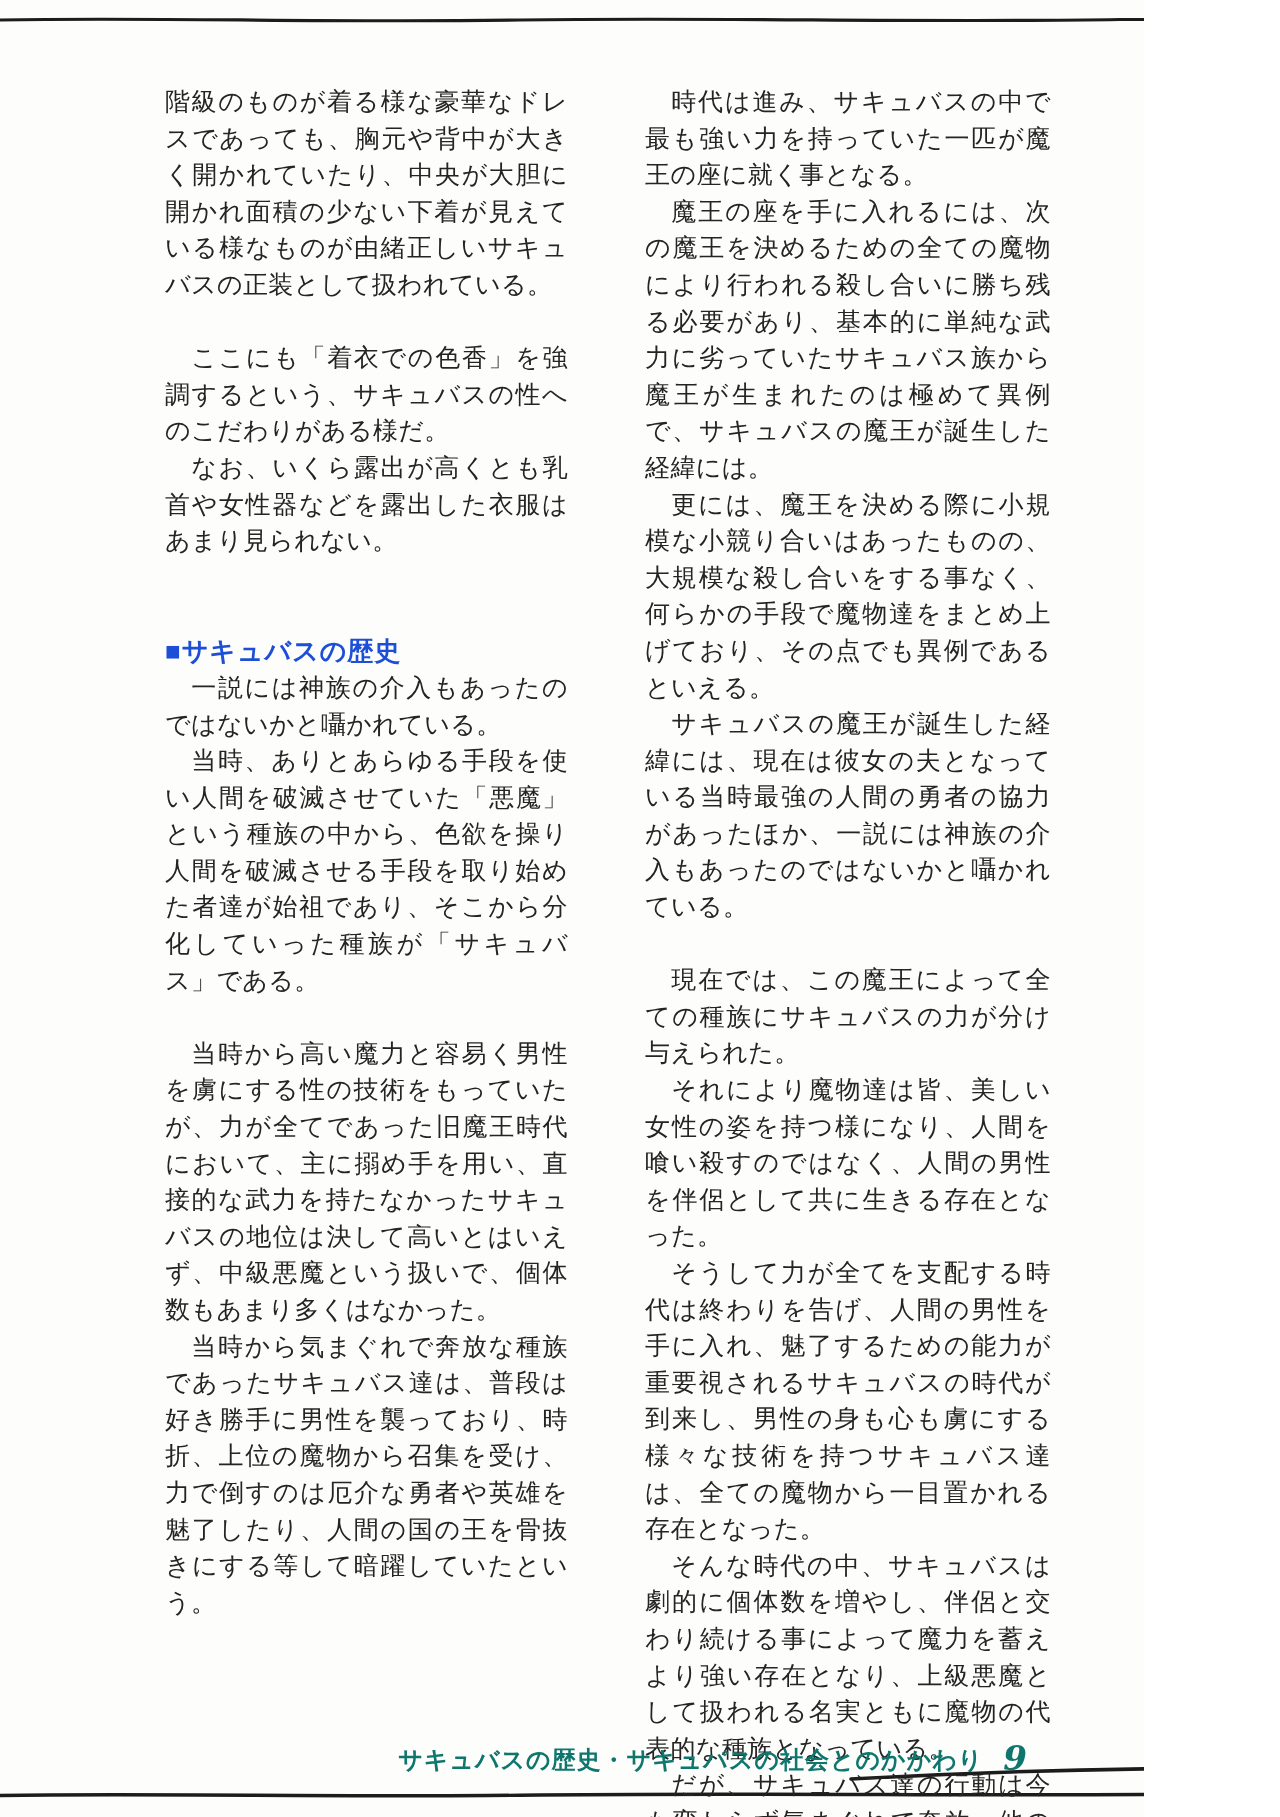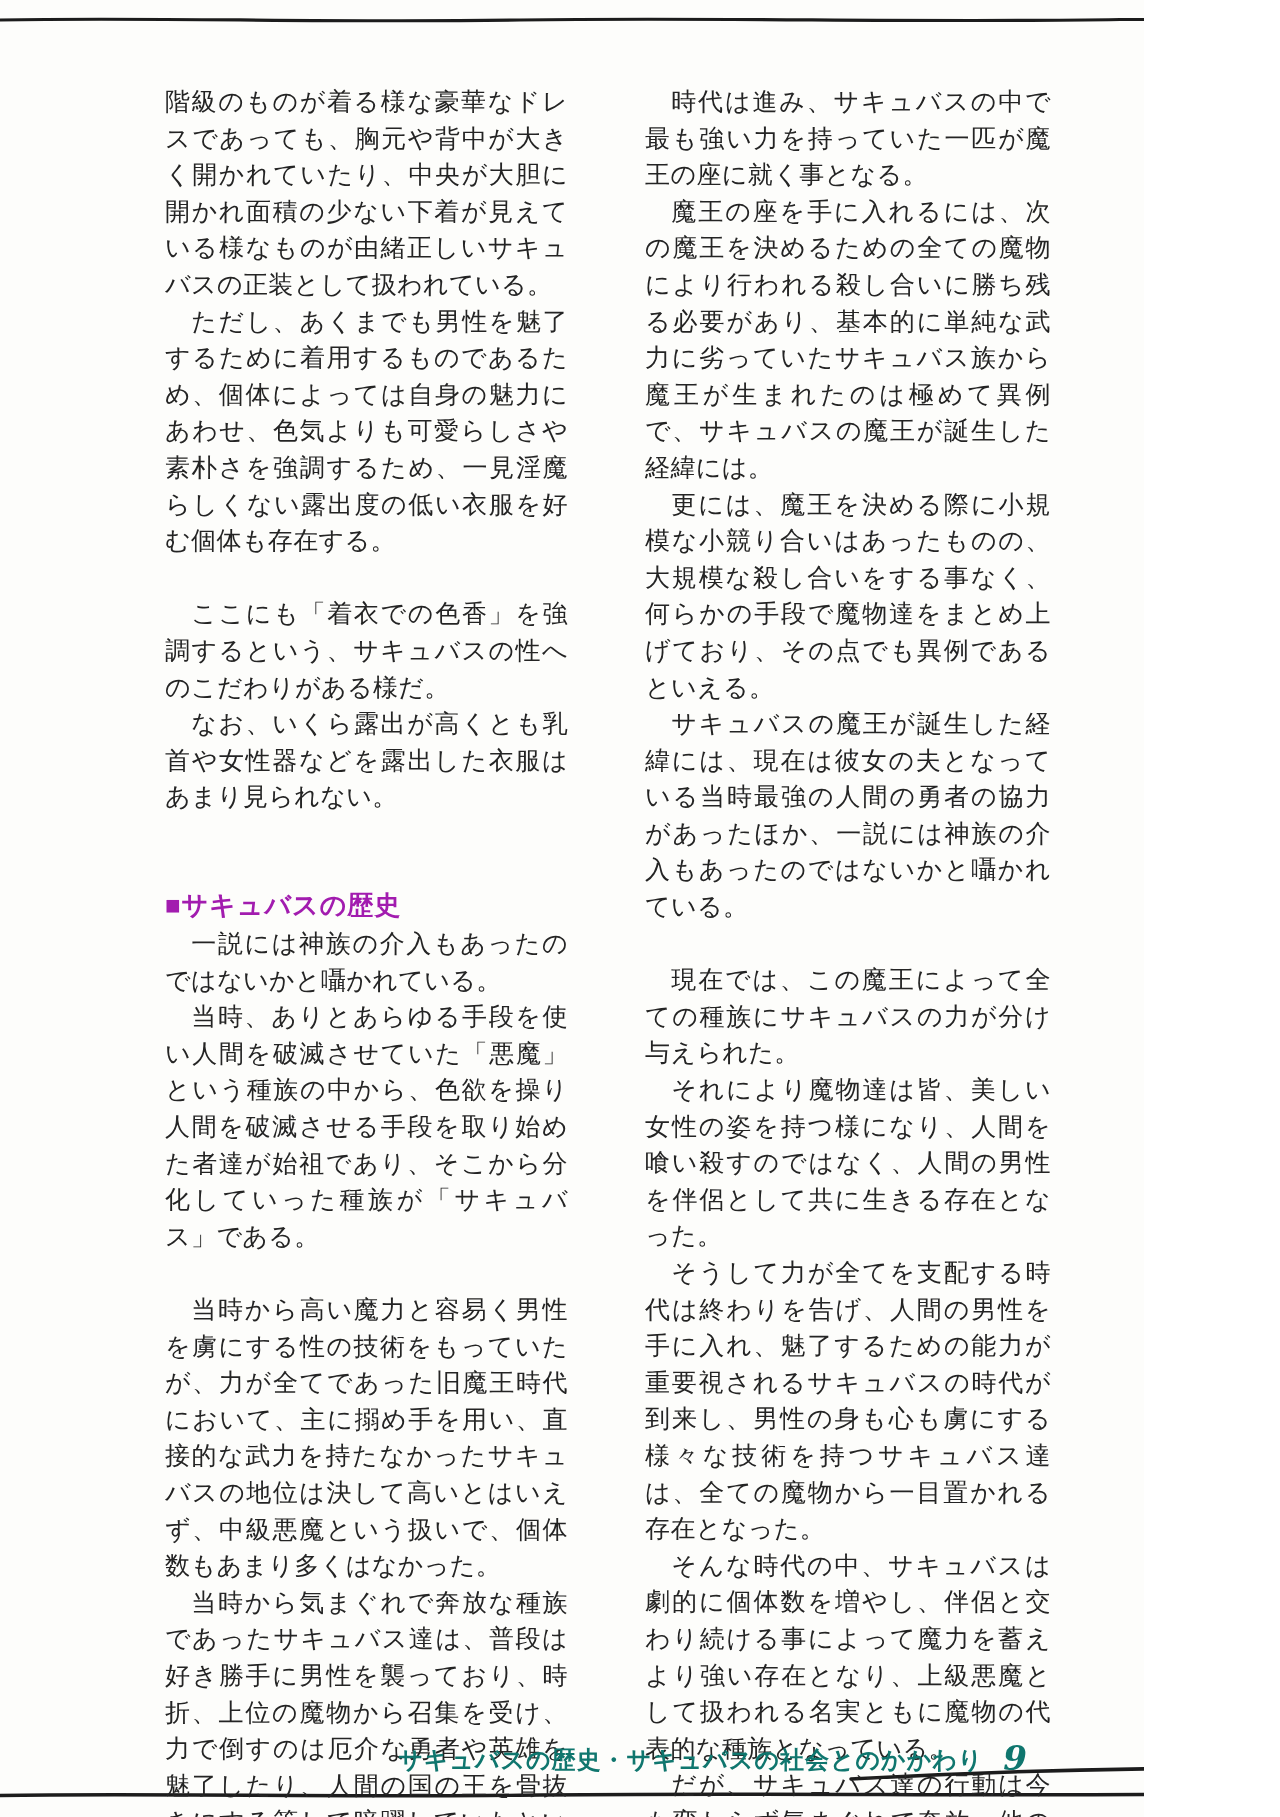--- a/index.html
+++ b/index.html
@@ -25,26 +25,26 @@
     font-size:25px;
     line-height:36.6px;
     letter-spacing:0.4px;
   }
   .col-left  { left:165px; width:403px; }
   .col-right { left:645px; width:406px; }
   p.para { margin:0; text-indent:1.05em; }
   p.para.noindent { text-indent:0; }
   h3.sect {
     margin:0;
-    font-family:Liberation Mono, monospace;
+    font-family:Liberation Sans, sans-serif;
     font-weight:700;
     font-size:26px;
     line-height:37px;
     letter-spacing:1px;
-    color:#a21caf;
+    color:#1d4ed8;
   }
   .spacer { width:100%; }
   .footer {
     position:absolute;
     top:1736px;
     right:116px;
     white-space:nowrap;
     font-family:"Liberation Sans","DejaVu Sans",sans-serif;
     font-weight:600;
     font-size:24px;
@@ -79,21 +79,20 @@
       <path d="M1255.5,1770 C1255,1786 1247,1793.5 1230,1793.8" stroke-width="3.4"></path>
 
       <path d="M1232,1793.8 C1000,1797 760,1792 520,1795.2 C340,1797.4 150,1793 0,1795.5" stroke-width="3.4"></path>
 
       <path d="M851,1779 C950,1773.5 1070,1769.5 1173,1768.5" stroke-width="3.6"></path>
     </g>
   </svg>
 
   <div class="col col-left" id="col-left">
       <p class="para noindent">階級のものが着る様な豪華なドレスであっても、胸元や背中が大きく開かれていたり、中央が大胆に開かれ面積の少ない下着が見えている様なものが由緒正しいサキュバスの正装として扱われている。</p>
-      <p class="para">ただし、あくまでも男性を魅了するために着用するものであるため、個体によっては自身の魅力にあわせ、色気よりも可愛らしさや素朴さを強調するため、一見淫魔らしくない露出度の低い衣服を好む個体も存在する。</p>
       <div class="spacer" style="height: 36.6px;"></div>
       <p class="para">ここにも「着衣での色香」を強調するという、サキュバスの性へのこだわりがある様だ。</p>
       <p class="para">なお、いくら露出が高くとも乳首や女性器などを露出した衣服はあまり見られない。</p>
       <div class="spacer" style="height: 73.2px;"></div>
       <h3 class="sect">■サキュバスの歴史</h3>
       <p class="para">一説には神族の介入もあったのではないかと囁かれている。</p>
       <p class="para">当時、ありとあらゆる手段を使い人間を破滅させていた「悪魔」という種族の中から、色欲を操り人間を破滅させる手段を取り始めた者達が始祖であり、そこから分化していった種族が「サキュバス」である。</p>
       <div class="spacer" style="height: 36.6px;"></div>
       <p class="para">当時から高い魔力と容易く男性を虜にする性の技術をもっていたが、力が全てであった旧魔王時代において、主に搦め手を用い、直接的な武力を持たなかったサキュバスの地位は決して高いとはいえず、中級悪魔という扱いで、個体数もあまり多くはなかった。</p>
       <p class="para">当時から気まぐれで奔放な種族であったサキュバス達は、普段は好き勝手に男性を襲っており、時折、上位の魔物から召集を受け、力で倒すのは厄介な勇者や英雄を魅了したり、人間の国の王を骨抜きにする等して暗躍していたという。</p>

